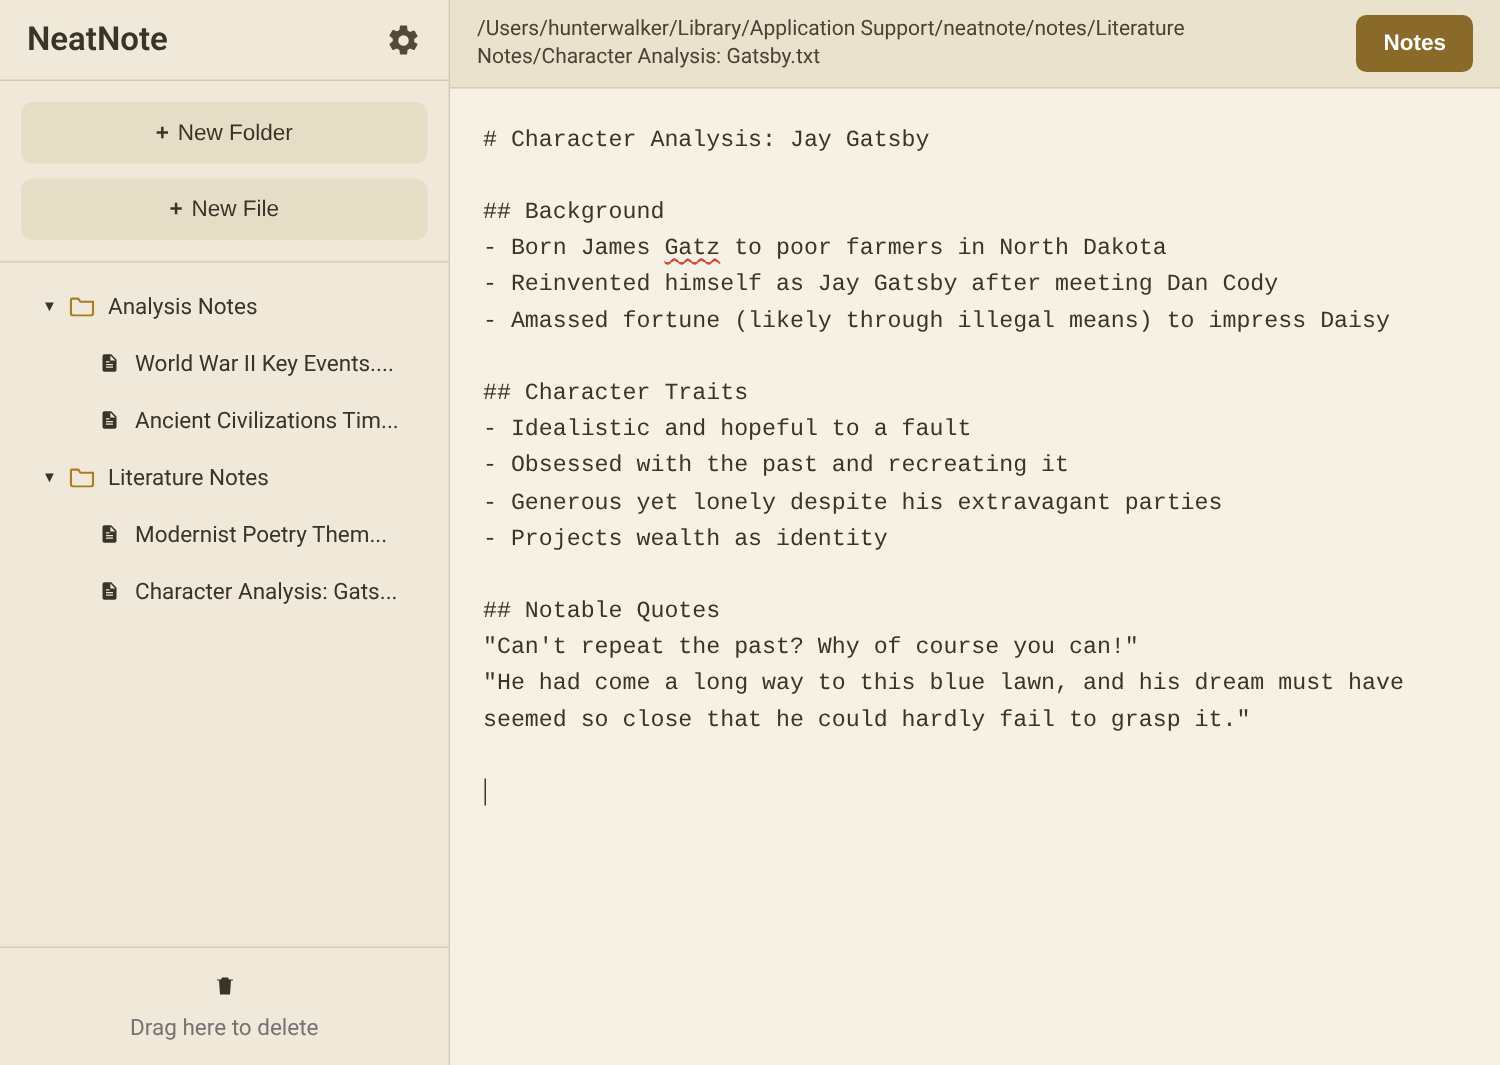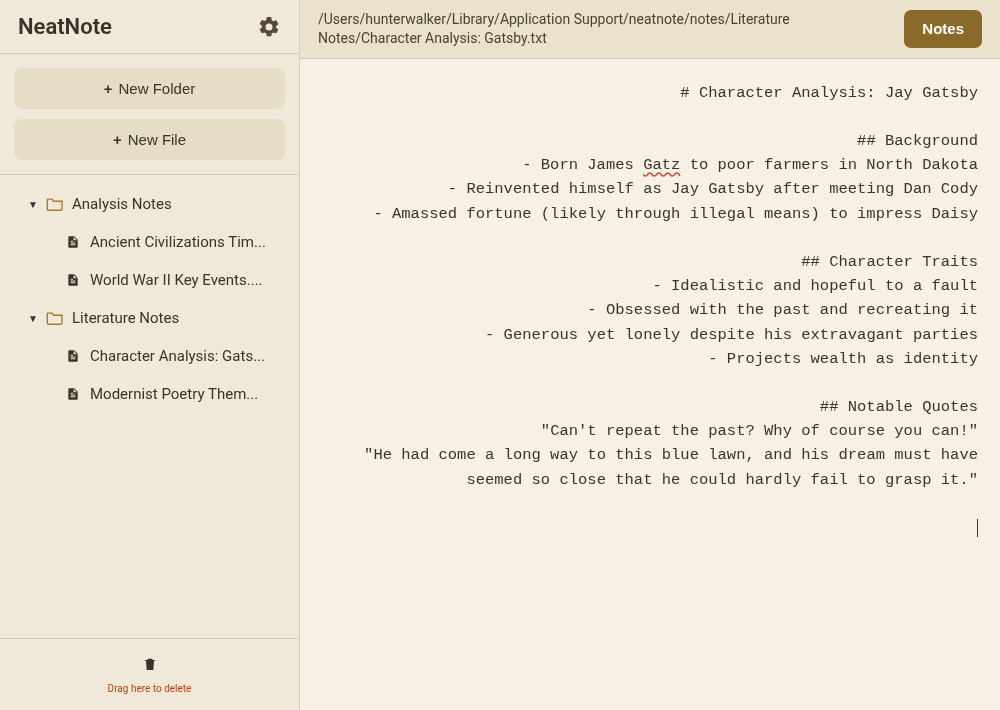--- a/index.html
+++ b/index.html
@@ -134,22 +134,22 @@
       gap: 10px;
     }
 
     .trash-icon {
       width: 16px;
       height: 18px;
       color: #3a3428;
     }
 
     .delete-hint {
-      font-size: 10px;
-      color: #c2410c;
+      font-size: 15px;
+      color: #737373;
     }
 
     .main {
       flex: 1;
       display: flex;
       flex-direction: column;
       background: #f6f1e4;
     }
 
     .main-header {
@@ -182,21 +182,20 @@
     .editor {
       flex: 1;
       padding: 22px 22px;
       font-family: "Menlo", "Consolas", "Courier New", monospace;
       font-size: 15.5px;
       line-height: 1.56;
       color: #3b3528;
       white-space: pre-wrap;
       overflow-y: auto;
       outline: none;
-      text-align: right;
     }
 
     .spellerr {
       text-decoration: underline wavy #d24a3a;
       text-decoration-skip-ink: none;
       text-underline-offset: 2px;
     }
 
     .cursor {
       display: inline-block;
@@ -242,58 +241,58 @@
       </span>
       <span>Analysis Notes</span>
     </div>
 
     <div class="tree-file">
       <span class="file-icon">
         <svg viewBox="0 0 24 24" width="14" height="16" fill="#3a3428">
             <path d="M14 2H6a2 2 0 0 0-2 2v16a2 2 0 0 0 2 2h12a2 2 0 0 0 2-2V8zM13 9V3.5L18.5 9zM8 13h8v1.5H8zm0 3h8v1.5H8zm0-6h4v1.5H8z"></path>
           </svg>
       </span>
-      <span class="file-label">Ancient Civilizations Tim...</span>
+      <span class="file-label">World War II Key Events....</span>
     </div>
 
     <div class="tree-file">
       <span class="file-icon">
         <svg viewBox="0 0 24 24" width="14" height="16" fill="#3a3428">
             <path d="M14 2H6a2 2 0 0 0-2 2v16a2 2 0 0 0 2 2h12a2 2 0 0 0 2-2V8zM13 9V3.5L18.5 9zM8 13h8v1.5H8zm0 3h8v1.5H8zm0-6h4v1.5H8z"></path>
           </svg>
       </span>
-      <span class="file-label">World War II Key Events....</span>
+      <span class="file-label">Ancient Civilizations Tim...</span>
     </div>
 
     <div class="tree-folder">
       <span class="chevron">▼</span>
       <span class="folder-icon">
         <svg viewBox="0 0 24 20" width="18" height="14">
             <path fill="none" stroke="#a97c1f" stroke-width="2" d="M2 3h6l2 3h12v11a2 2 0 0 1-2 2H3a2 2 0 0 1-2-2V4a1 1 0 0 1 1-1z"></path>
           </svg>
       </span>
       <span>Literature Notes</span>
     </div>
 
     <div class="tree-file">
       <span class="file-icon">
         <svg viewBox="0 0 24 24" width="14" height="16" fill="#3a3428">
             <path d="M14 2H6a2 2 0 0 0-2 2v16a2 2 0 0 0 2 2h12a2 2 0 0 0 2-2V8zM13 9V3.5L18.5 9zM8 13h8v1.5H8zm0 3h8v1.5H8zm0-6h4v1.5H8z"></path>
           </svg>
       </span>
-      <span class="file-label">Character Analysis: Gats...</span>
+      <span class="file-label">Modernist Poetry Them...</span>
     </div>
 
     <div class="tree-file">
       <span class="file-icon">
         <svg viewBox="0 0 24 24" width="14" height="16" fill="#3a3428">
             <path d="M14 2H6a2 2 0 0 0-2 2v16a2 2 0 0 0 2 2h12a2 2 0 0 0 2-2V8zM13 9V3.5L18.5 9zM8 13h8v1.5H8zm0 3h8v1.5H8zm0-6h4v1.5H8z"></path>
           </svg>
       </span>
-      <span class="file-label">Modernist Poetry Them...</span>
+      <span class="file-label">Character Analysis: Gats...</span>
     </div>
 
   </div>
 
   <div class="sidebar-footer">
     <span class="trash-icon">
       <svg viewBox="0 0 24 24" width="16" height="18" fill="#3a3428">
           <path d="M6 7h12l-1 14H7L6 7zm3-3h6l1 2H8l1-2zM4 6h16v1H4z"></path>
         </svg>
     </span>

